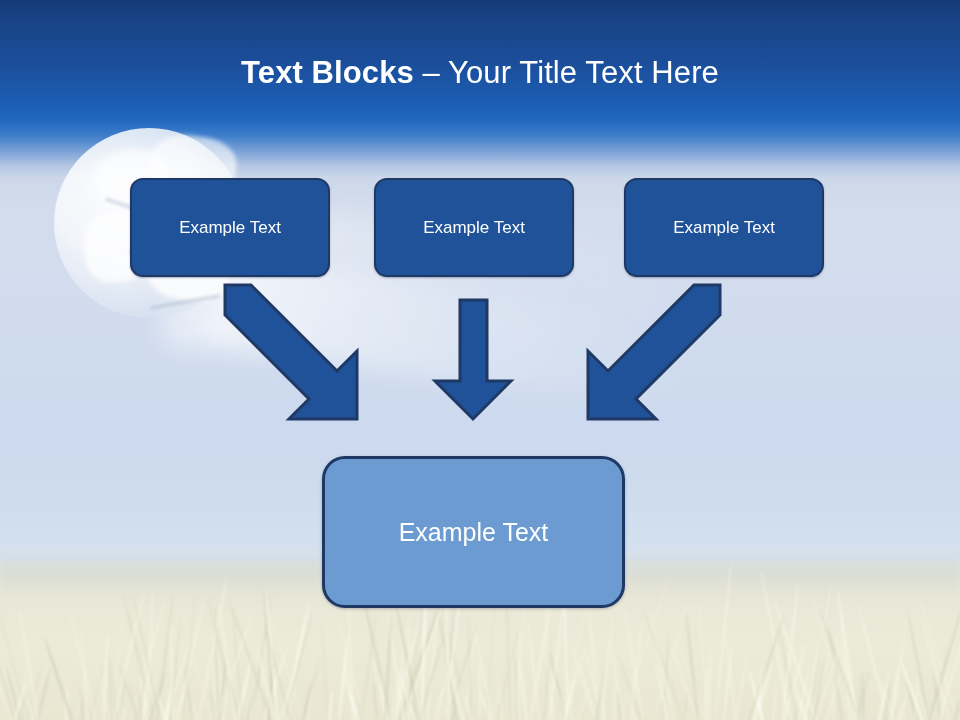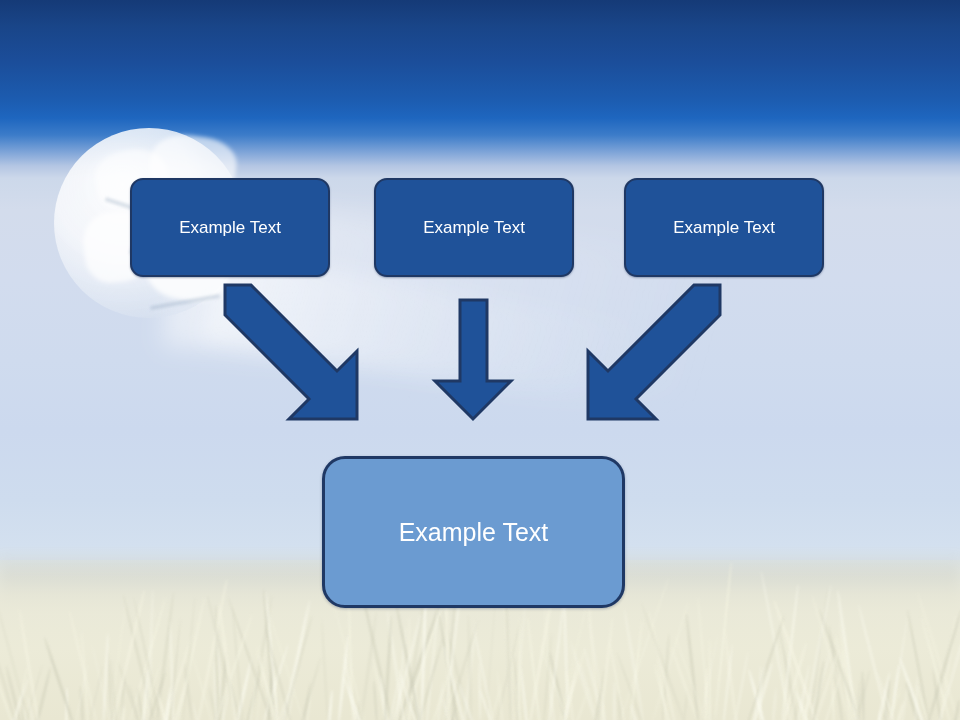--- a/index.html
+++ b/index.html
@@ -433,20 +433,23 @@
         <div class="blade pale" style="left: 566.5px; top: 13.1px; width: 2.2px; height: 147.3px; transform: rotate(-1.8deg); transform-origin: center bottom; opacity: 0.83;"></div>
         <div class="blade dark" style="left: 137.6px; top: 123.6px; width: 1.6px; height: 39.8px; transform: rotate(-14.4deg); transform-origin: center bottom; opacity: 0.5;"></div>
         <div class="blade dark" style="left: 167.5px; top: 57.5px; width: 1.3px; height: 120.5px; transform: rotate(5.7deg); transform-origin: center bottom; opacity: 0.84;"></div>
         <div class="blade dark" style="left: 951.6px; top: 139.3px; width: 3px; height: 31.7px; transform: rotate(10.6deg); transform-origin: center bottom; opacity: 0.74;"></div>
         <div class="blade dark" style="left: 280.7px; top: 51.7px; width: 1.5px; height: 115.7px; transform: rotate(15deg); transform-origin: center bottom; opacity: 0.59;"></div>
         <div class="blade" style="left: 447.8px; top: 8.8px; width: 2.6px; height: 159.4px; transform: rotate(-1.5deg); transform-origin: center bottom; opacity: 0.8;"></div>
         <div class="blade pale" style="left: 641.8px; top: 48.1px; width: 2.7px; height: 114.7px; transform: rotate(-9.6deg); transform-origin: center bottom; opacity: 0.42;"></div>
       </div>
   </div>
 
+  <div class="title">
+    <span class="strong">Text Blocks </span><span class="light">– </span><span class="light">Your Title Text Here</span>
+  </div>
 
   <svg class="arrows" width="960" height="720" viewBox="0 0 960 720">
 
     <g>
       <polygon points="225,285 251,285 337,371 357,351 357,419 289,419 309,399 225,315" fill="#1f5299" stroke="#1f3864" stroke-width="3" stroke-linejoin="miter"></polygon>
     </g>
 
     <g>
       <polygon points="460,300 487,300 487,381 511,381 473,419 435,381 460,381" fill="#1f5299" stroke="#1f3864" stroke-width="3" stroke-linejoin="miter"></polygon>
     </g>

